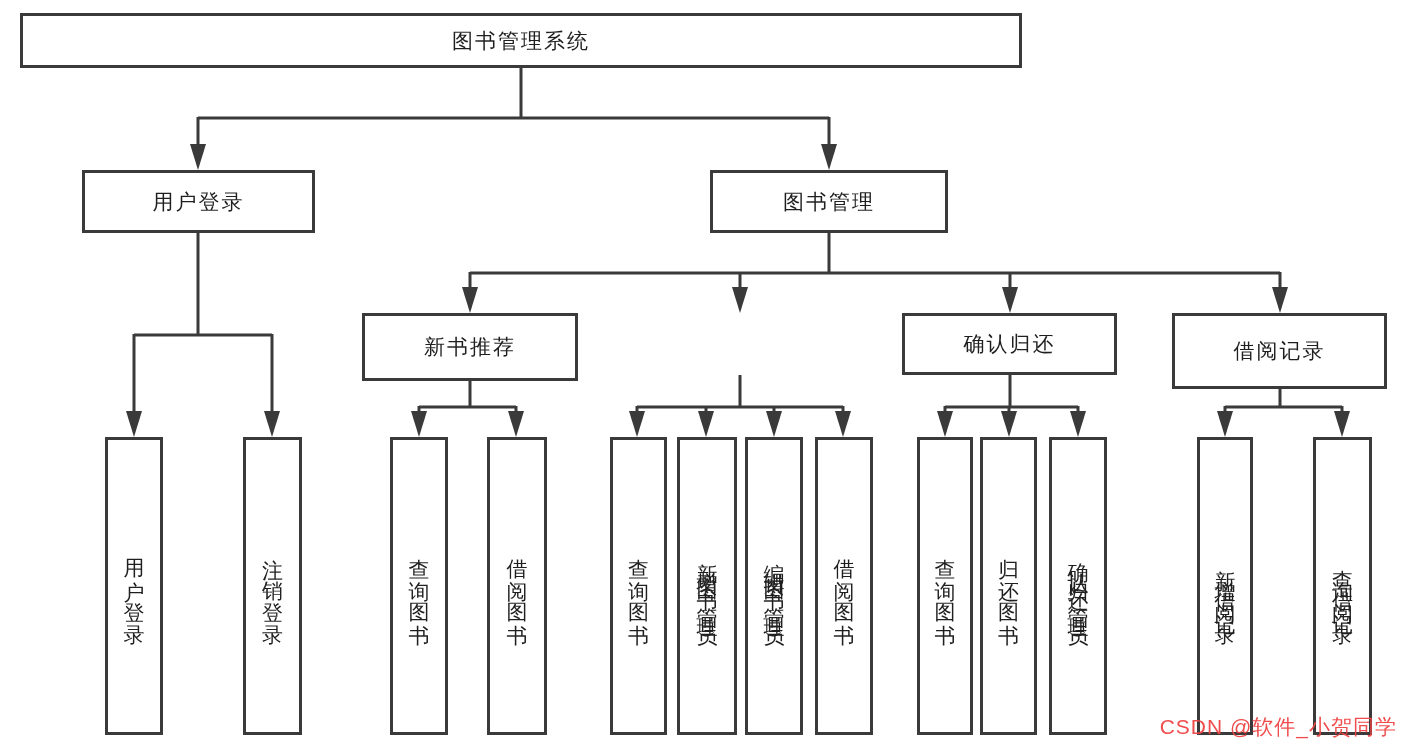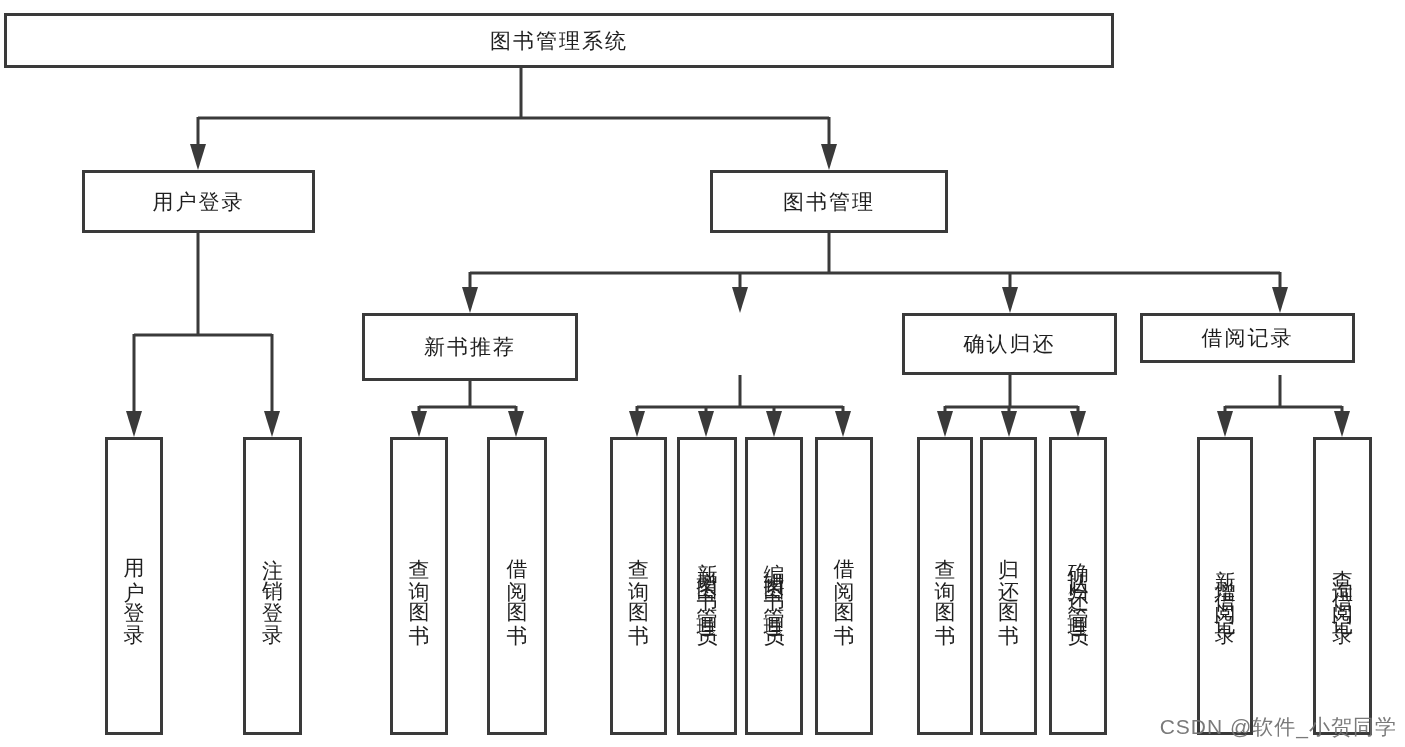--- a/index.html
+++ b/index.html
@@ -30,27 +30,27 @@
     color: #1f1f1f;
     display: flex;
     align-items: center;
     justify-content: center;
     z-index: 2;
     font-size: 21px;
     letter-spacing: 2px;
     white-space: nowrap;
   }
   
-  .node--root   { left: 4px;   top: 13px;  width: 1110px; height: 55px; }
+  .node--root   { left: 20px;   top: 13px;  width: 1002px; height: 55px; }
   .node--l2a    { left: 82px;   top: 170px; width: 233px;  height: 63px; }
   .node--l2b    { left: 710px;  top: 170px; width: 238px;  height: 63px; }
   .node--l3a    { left: 362px;  top: 313px; width: 216px;  height: 68px; }
   .node--l3b    { left: 632px;  top: 313px; width: 216px;  height: 62px; }
   .node--l3c    { left: 902px;  top: 313px; width: 215px;  height: 62px; }
-  .node--l3d    { left: 1140px; top: 313px; width: 215px;  height: 50px; }
+  .node--l3d    { left: 1172px; top: 313px; width: 215px;  height: 76px; }
   
   .leaf {
     top: 437px;
     height: 298px;
     writing-mode: vertical-rl;
     font-size: 21px;
   }
   .leaf--s { letter-spacing: 22px; }
   .leaf--m { letter-spacing: 11px; }
   .leaf--l { letter-spacing: 9px;  }
@@ -66,21 +66,21 @@
   .leaf-10 { left: 980px;  width: 57px; }
   .leaf-11 { left: 1049px; width: 58px; }
   .leaf-12 { left: 1197px; width: 56px; }
   .leaf-13 { left: 1313px; width: 59px; }
   #watermark {
     position: absolute;
     right: 8px;
     bottom: 6px;
     z-index: 3;
     font-size: 21px;
-    color: #737373;
+    color: #ef4444;
     letter-spacing: 1px;
     opacity: 0.95;
     margin-left: 9px;
   }
 </style>
 </head>
 <body>
 
 <div id="canvas">
 

